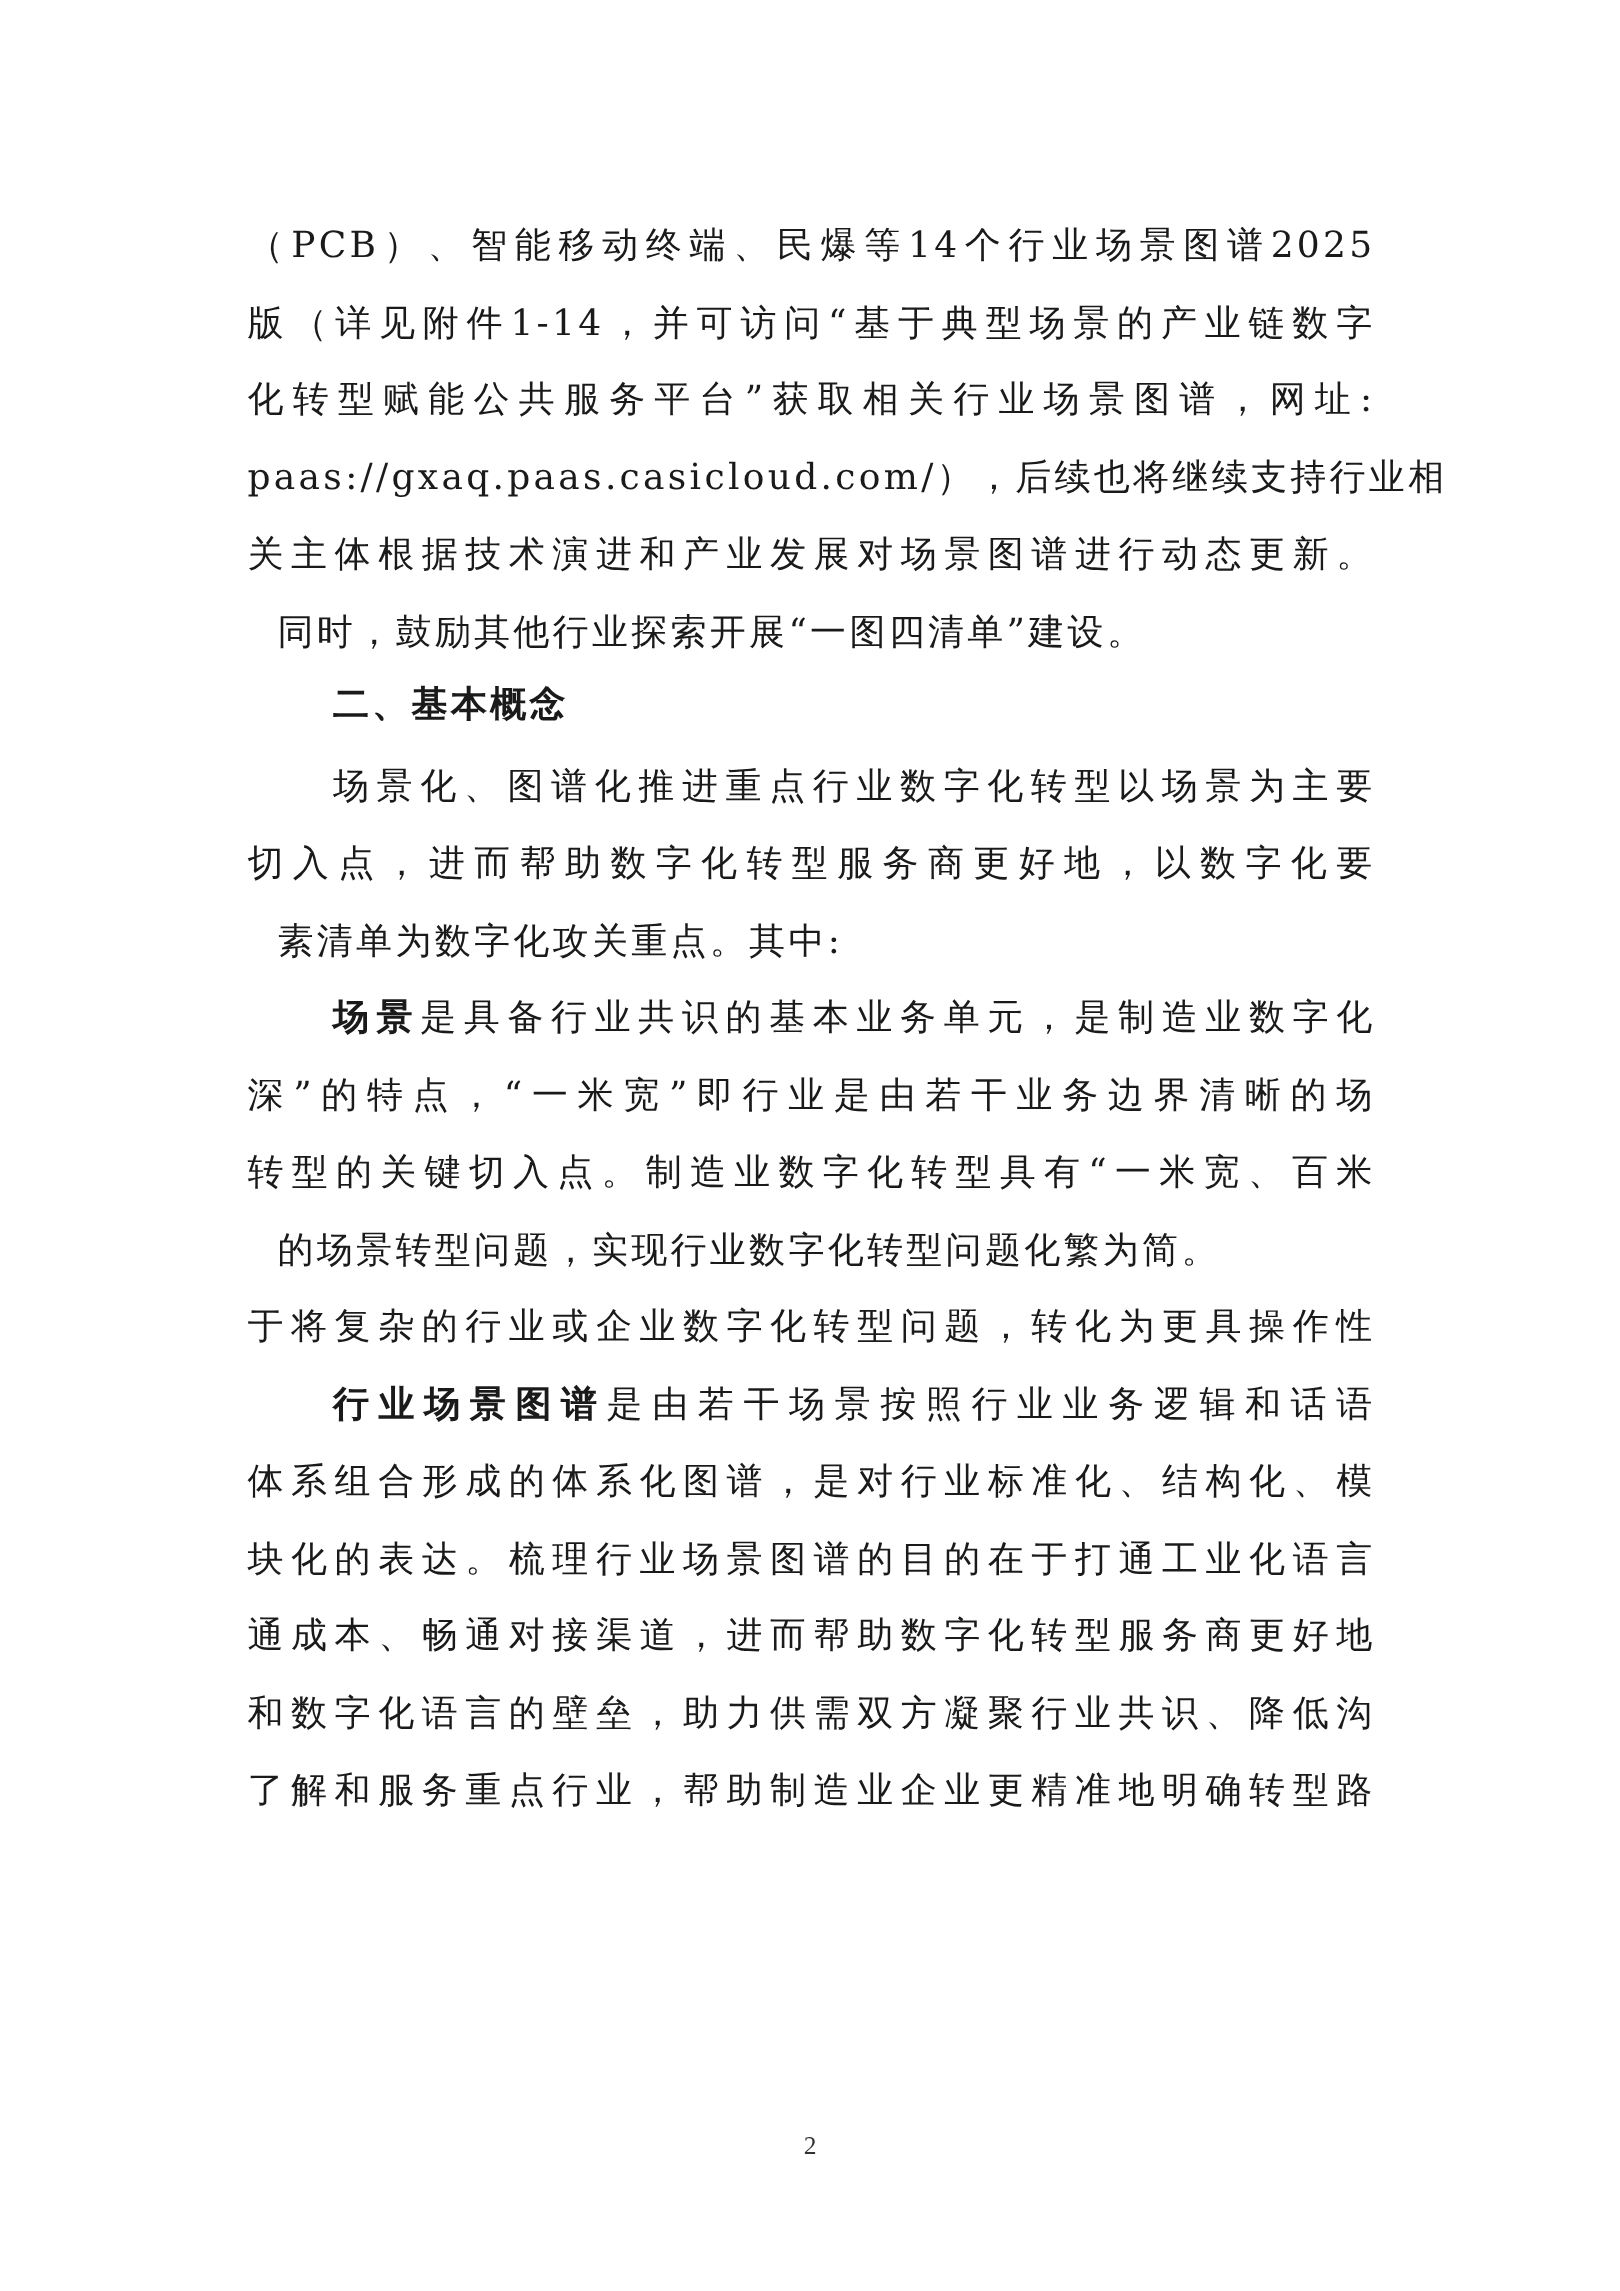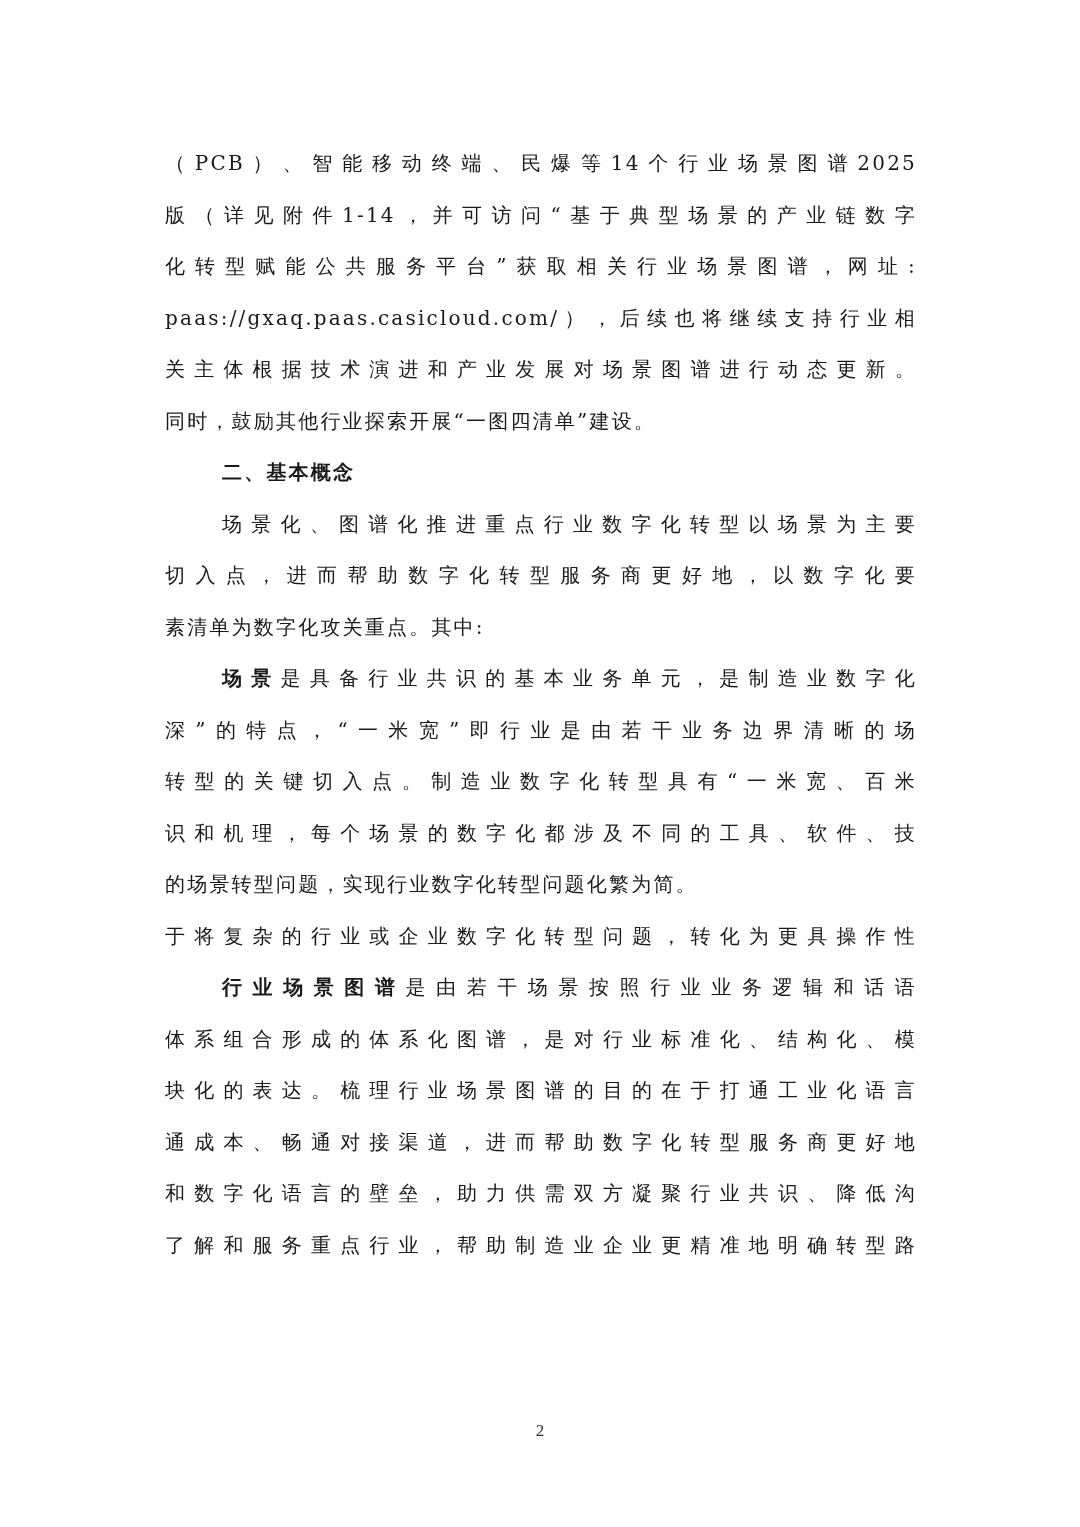--- a/index.html
+++ b/index.html
@@ -25,35 +25,36 @@
     }
     .body-text {
       position: absolute;
       left: 165px;
       top: 143px;
       width: 752px;
     }
     .line {
       height: 51.5px;
       line-height: 40px;
-      font-size: 20px;
+      font-size: 24px;
       white-space: nowrap;
       letter-spacing: 2.2px;
       text-align: justify;
       text-align-last: justify;
       display: block;
     }
     .line.last {
       text-align-last: left;
+      margin-left: 20px;
     }
     .indent {
       padding-left: 57px;
     }
     .heading {
-      font-family: Liberation Serif, serif;
+      font-family: Liberation Mono, monospace;
       font-weight: bold;
       text-align-last: left;
     }
     .bold {
       font-family: "DejaVu Sans", "Liberation Sans", sans-serif;
       font-weight: bold;
     }
     .page-number {
       position: absolute;
       left: 0;
@@ -80,21 +81,20 @@
 
     <div class="line indent heading">二、基本概念</div>
 
     <div class="line indent">场景化、图谱化推进重点行业数字化转型以场景为主要</div>
     <div class="line">切入点，进而帮助数字化转型服务商更好地，以数字化要</div>
     <div class="line last">素清单为数字化攻关重点。其中:</div>
 
     <div class="line indent"><span class="bold">场景</span><span>是具备行业共识的基本业务单元，是制造业数字化</span></div>
     <div class="line">深”的特点，“一米宽”即行业是由若干业务边界清晰的场</div>
     <div class="line">转型的关键切入点。制造业数字化转型具有“一米宽、百米</div>
-    <div class="line">识和机理，每个场景的数字化都涉及不同的工具、软件、技</div>
     <div class="line last">的场景转型问题，实现行业数字化转型问题化繁为简。</div>
     <div class="line">于将复杂的行业或企业数字化转型问题，转化为更具操作性</div>
 
     <div class="line indent"><span class="bold">行业场景图谱</span><span>是由若干场景按照行业业务逻辑和话语</span></div>
     <div class="line">体系组合形成的体系化图谱，是对行业标准化、结构化、模</div>
     <div class="line">块化的表达。梳理行业场景图谱的目的在于打通工业化语言</div>
     <div class="line">通成本、畅通对接渠道，进而帮助数字化转型服务商更好地</div>
     <div class="line">和数字化语言的壁垒，助力供需双方凝聚行业共识、降低沟</div>
     <div class="line">了解和服务重点行业，帮助制造业企业更精准地明确转型路</div>
 

